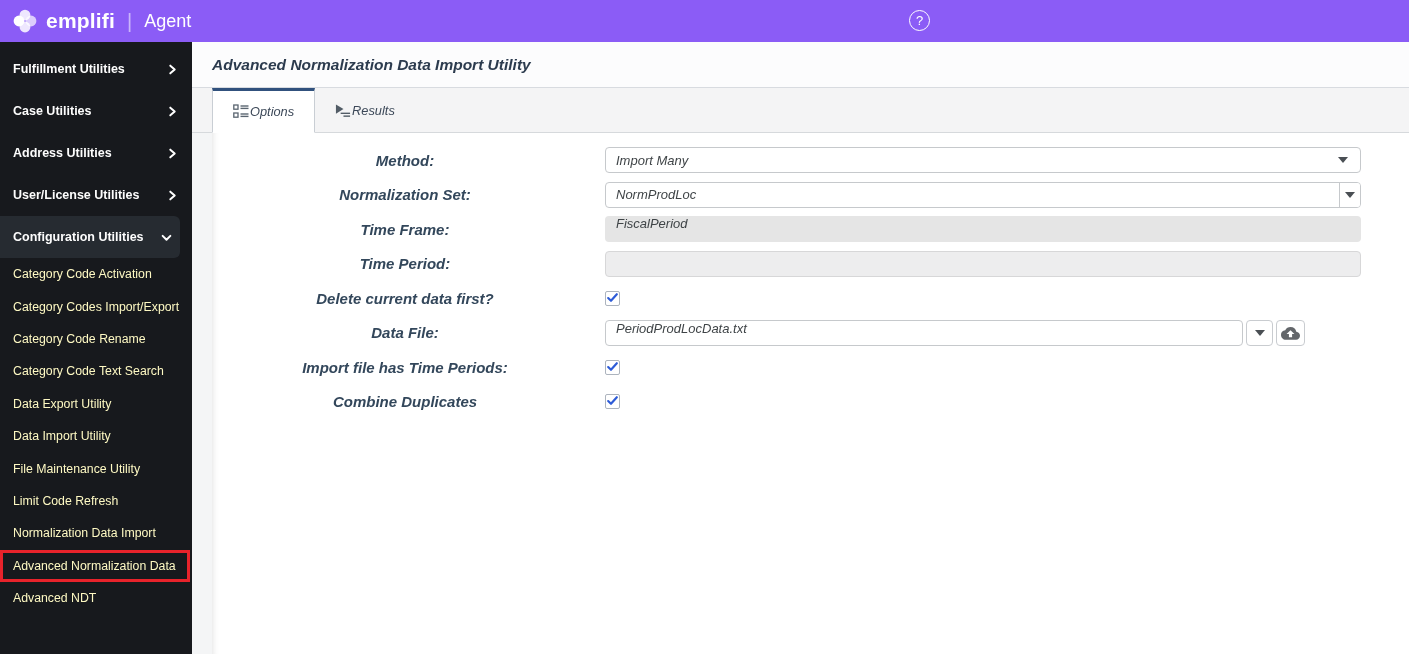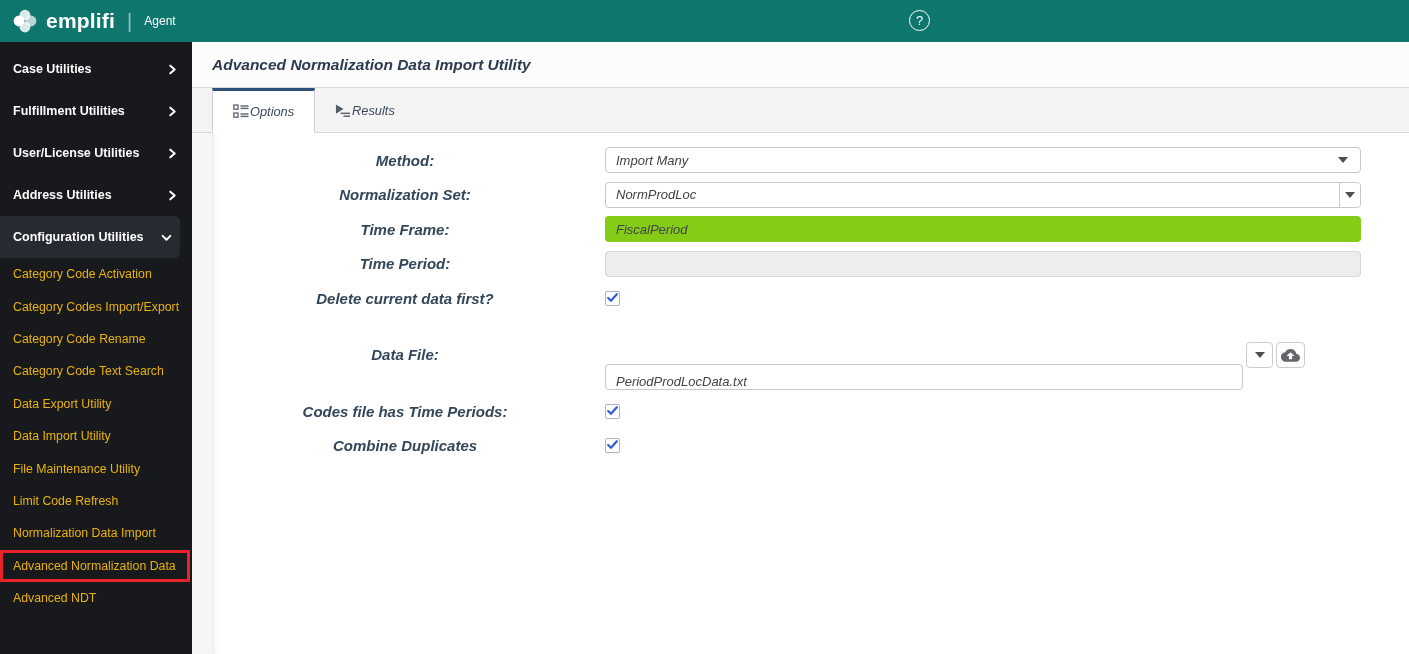--- a/index.html
+++ b/index.html
@@ -1,28 +1,28 @@
 <!DOCTYPE html>
 <html><head>
 <meta charset="utf-8">
 <style>
   * { box-sizing: border-box; margin: 0; padding: 0; }
   html, body { width: 1409px; height: 654px; overflow: hidden; }
   body { font-family: "Liberation Sans", sans-serif; background: #fff; }
 
   
   .topbar {
-    height: 42px; background: #0f766e; display: flex; align-items: center;
+    height: 42px; background: #8b5cf6; display: flex; align-items: center;
     position: relative; padding-left: 12px;
   }
   .brand { display: flex; align-items: center; gap: 8px; }
   .brand-logo { width: 26px; height: 26px; }
   .brand-name { color: #fff; font-size: 21px; font-weight: bold; letter-spacing: .2px; }
   .brand-sep { color: rgba(255,255,255,.55); font-size: 20px; font-weight: 300; margin: 0 4px; }
-  .brand-product { color: #fff; font-size: 12px; font-weight: 400; }
+  .brand-product { color: #fff; font-size: 18px; font-weight: 400; }
   .help-btn {
     position: absolute; left: 909px; top: 10px; width: 21px; height: 21px;
     border: 1.6px solid #fff; border-radius: 50%; color: #fff; font-size: 13px;
     display: flex; align-items: center; justify-content: center; cursor: pointer;
   }
 
   
   .shell { display: flex; height: 612px; }
 
   
@@ -35,21 +35,21 @@
     padding: 0 14px 0 13px; cursor: pointer; white-space: nowrap;
   }
   .side-top-item .lbl { font-size: 12.5px; font-weight: bold; color: #fdfdfd; }
   .side-top-item.active {
     background: #262b31; border-radius: 0 6px 6px 0; margin-right: 12px;
     padding-right: 8px;
   }
   .chev { width: 11px; height: 11px; flex: 0 0 11px; }
   .side-sub-item {
     height: 32.4px; display: flex; align-items: center; padding-left: 13px;
-    font-size: 12.3px; color: #eab308; cursor: pointer; white-space: nowrap; overflow: hidden;
+    font-size: 12.3px; color: #fef9c3; cursor: pointer; white-space: nowrap; overflow: hidden;
   }
   .side-sub-item.annotated {
     border: 3px solid #e8232b; padding-left: 10px; margin-right: 2px;
   }
 
   
   .main { flex: 1; display: flex; flex-direction: column; background: #fff; font-style: italic; }
   .title-band {
     height: 46px; background: #fcfcfd; border-bottom: 1px solid #d8dbe0;
     display: flex; align-items: center; padding-left: 20px;
@@ -96,30 +96,30 @@
   .combo {
     width: 756px; background: #fff; border: 1px solid #c6c9cc;
     display: flex; align-items: stretch; overflow: hidden;
   }
   .combo .combo-text { flex: 1; display: flex; align-items: center; padding: 0 10px; }
   .combo .combo-btn {
     width: 21px; border-left: 1px solid #c6c9cc; display: flex;
     align-items: center; justify-content: center; cursor: pointer; background: #fff;
   }
   .field-ro {
-    width: 756px; background: #84cc16; border: none;
-    display: flex; align-items: center; padding: 0 11px;
+    width: 756px; background: #e5e5e5; border: none;
+    display: flex; align-items: flex-start; padding: 0 11px;
   }
   .field-dis {
     width: 756px; background: #ededee; border: 1px solid #d7d7d8;
     display: flex; align-items: center; padding: 0 10px;
   }
   .text-input {
     width: 638px; background: #fff; border: 1px solid #c6c9cc;
-    display: flex; align-items: flex-end; padding: 0 10px; margin-top: 44px;
+    display: flex; align-items: flex-start; padding: 0 10px;
   }
   .mini-btn {
     height: 26px; background: #fff; border: 1px solid #c9ccd0; border-radius: 4px;
     display: flex; align-items: center; justify-content: center; cursor: pointer;
   }
   .mini-btn.dd { width: 27px; }
   .mini-btn.up { width: 29px; }
   .caret {
     width: 0; height: 0; border-left: 5px solid transparent;
     border-right: 5px solid transparent; border-top: 6px solid #4a4f54;
@@ -147,39 +147,39 @@
     <span class="brand-product">Agent</span>
   </div>
   <div class="help-btn">
     <span>?</span>
   </div>
 </header>
 
 <div class="shell">
   <nav class="sidebar">
     <div class="side-top-item">
+      <span class="lbl">Fulfillment Utilities</span>
+      <svg class="chev" viewBox="0 0 10 10">
+          <path d="M3 1.5 L7 5 L3 8.5" stroke="#fff" stroke-width="1.8" fill="none" stroke-linecap="round" stroke-linejoin="round"></path>
+        </svg>
+    </div>
+    <div class="side-top-item">
       <span class="lbl">Case Utilities</span>
       <svg class="chev" viewBox="0 0 10 10">
           <path d="M3 1.5 L7 5 L3 8.5" stroke="#fff" stroke-width="1.8" fill="none" stroke-linecap="round" stroke-linejoin="round"></path>
         </svg>
     </div>
     <div class="side-top-item">
-      <span class="lbl">Fulfillment Utilities</span>
+      <span class="lbl">Address Utilities</span>
       <svg class="chev" viewBox="0 0 10 10">
           <path d="M3 1.5 L7 5 L3 8.5" stroke="#fff" stroke-width="1.8" fill="none" stroke-linecap="round" stroke-linejoin="round"></path>
         </svg>
     </div>
     <div class="side-top-item">
       <span class="lbl">User/License Utilities</span>
-      <svg class="chev" viewBox="0 0 10 10">
-          <path d="M3 1.5 L7 5 L3 8.5" stroke="#fff" stroke-width="1.8" fill="none" stroke-linecap="round" stroke-linejoin="round"></path>
-        </svg>
-    </div>
-    <div class="side-top-item">
-      <span class="lbl">Address Utilities</span>
       <svg class="chev" viewBox="0 0 10 10">
           <path d="M3 1.5 L7 5 L3 8.5" stroke="#fff" stroke-width="1.8" fill="none" stroke-linecap="round" stroke-linejoin="round"></path>
         </svg>
     </div>
     <div class="side-top-item active">
       <span class="lbl">Configuration Utilities</span>
       <svg class="chev" viewBox="0 0 10 10">
           <path d="M1.5 3.5 L5 7 L8.5 3.5" stroke="#fff" stroke-width="1.8" fill="none" stroke-linecap="round" stroke-linejoin="round"></path>
         </svg>
     </div>
@@ -312,21 +312,21 @@
             </div>
             <div class="mini-btn up">
               <svg width="19" height="15" viewBox="0 0 24 18">
                 <path d="M19.35 8.04A7.49 7.49 0 0 0 12 2a7.48 7.48 0 0 0-6.64 4.04A5.99 5.99 0 0 0 0 12c0 3.31 2.69 6 6 6h13c2.76 0 5-2.24 5-5 0-2.64-2.05-4.78-4.65-4.96zM14 11v4h-4v-4H7l5-5 5 5h-3z" fill="#63666a"></path>
               </svg>
             </div>
           </div>
         </div>
 
         <div class="frow">
-          <span class="flabel">Codes file has Time Periods:</span>
+          <span class="flabel">Import file has Time Periods:</span>
           <div class="ctrl">
             <span class="checkbox">
               <svg viewBox="0 0 12 12">
                   <path d="M2 6.5 L4.6 9 L10 3" stroke="#2d5bd7" stroke-width="2" fill="none" stroke-linecap="round" stroke-linejoin="round"></path>
                 </svg>
             </span>
           </div>
         </div>
 
         <div class="frow">

